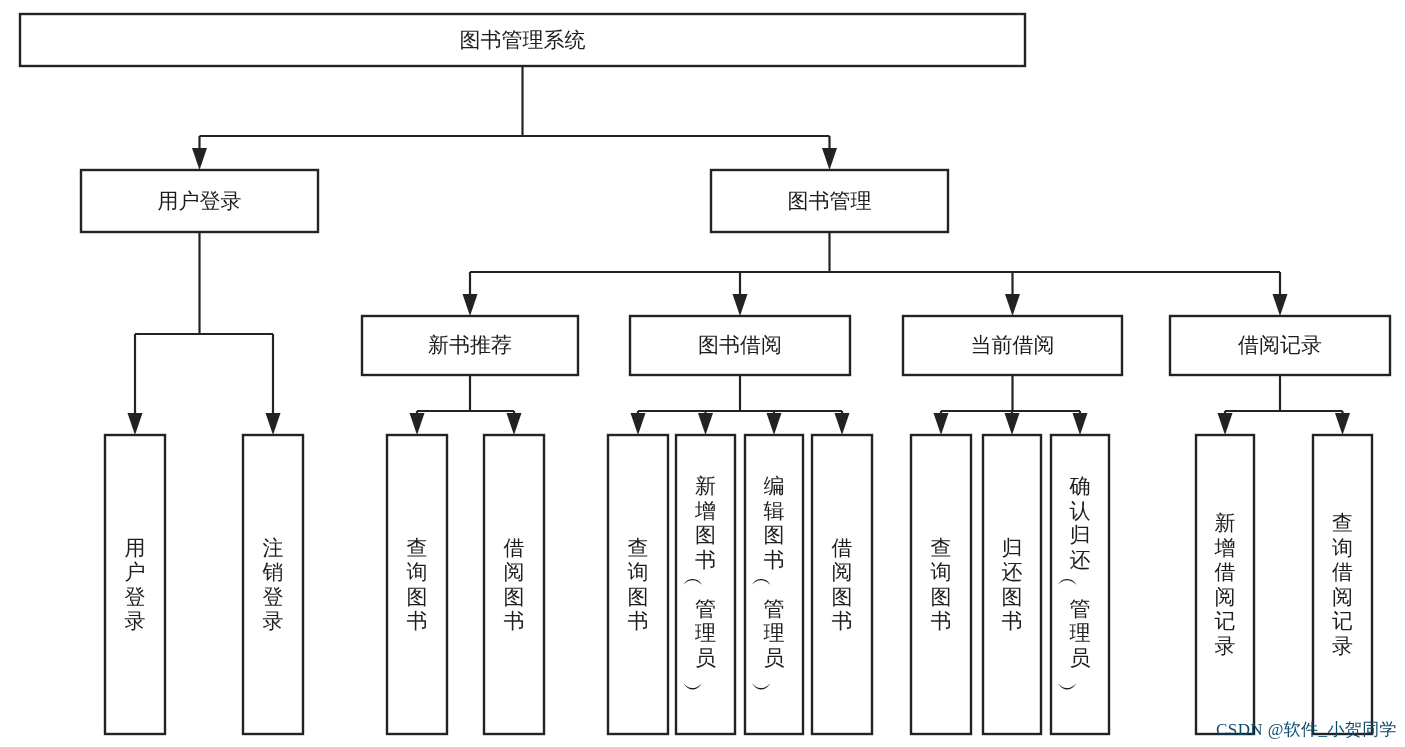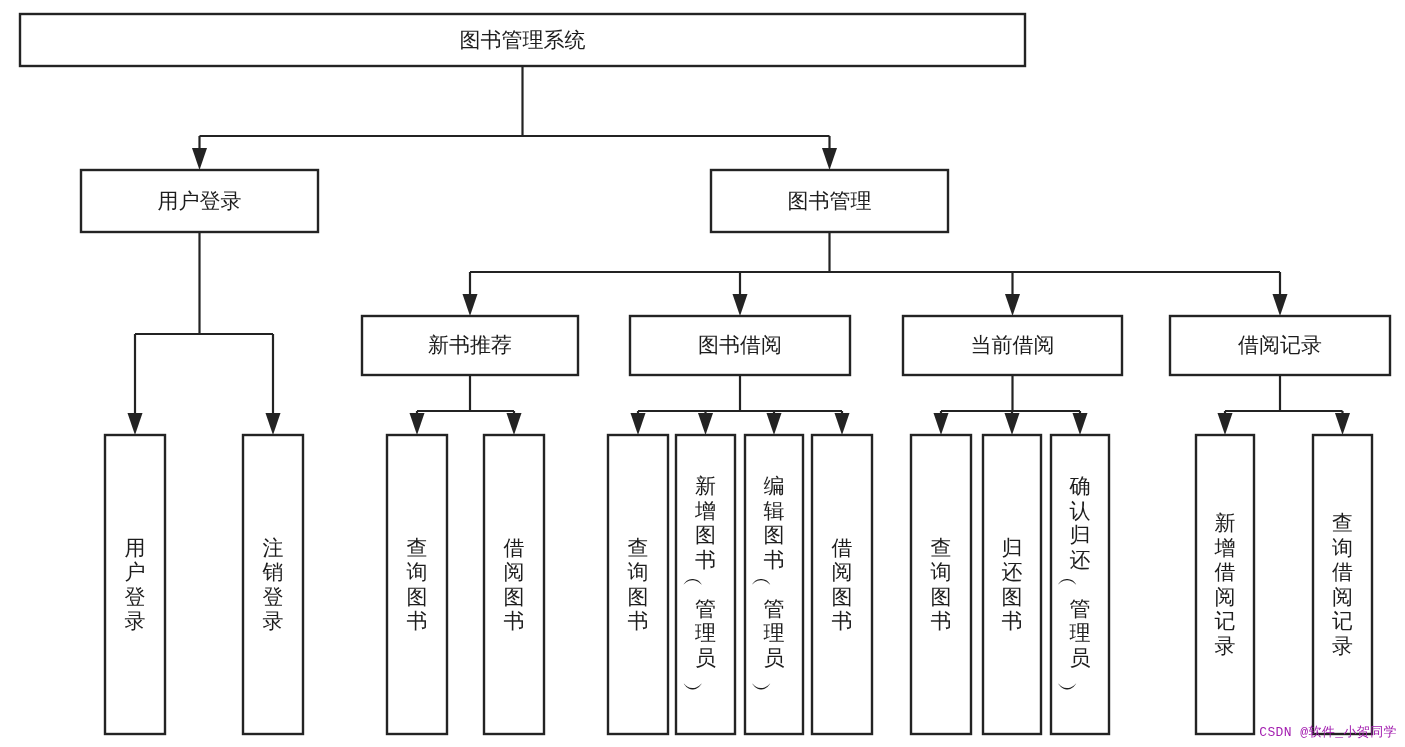--- a/index.html
+++ b/index.html
@@ -51,23 +51,23 @@
   .node-label-v {
     font-family: "Liberation Sans", "DejaVu Sans", sans-serif;
     font-size: 21px;
     fill: #1d1d1d;
     text-anchor: middle;
   }
   .watermark {
     position: absolute;
     right: 8px;
     bottom: 6px;
-    font-family: Liberation Mono, monospace;
-    font-size: 13px;
-    color: #a21caf;
+    font-family: Liberation Serif, serif;
+    font-size: 17px;
+    color: #0c4a6e;
     letter-spacing: 0.4px;
     white-space: nowrap;
     user-select: none;
   }
 </style>
 </head>
 <body>
 
 <div id="diagram-root">
   <svg id="tree-svg" viewBox="0 0 1405 747" xmlns="http://www.w3.org/2000/svg">

